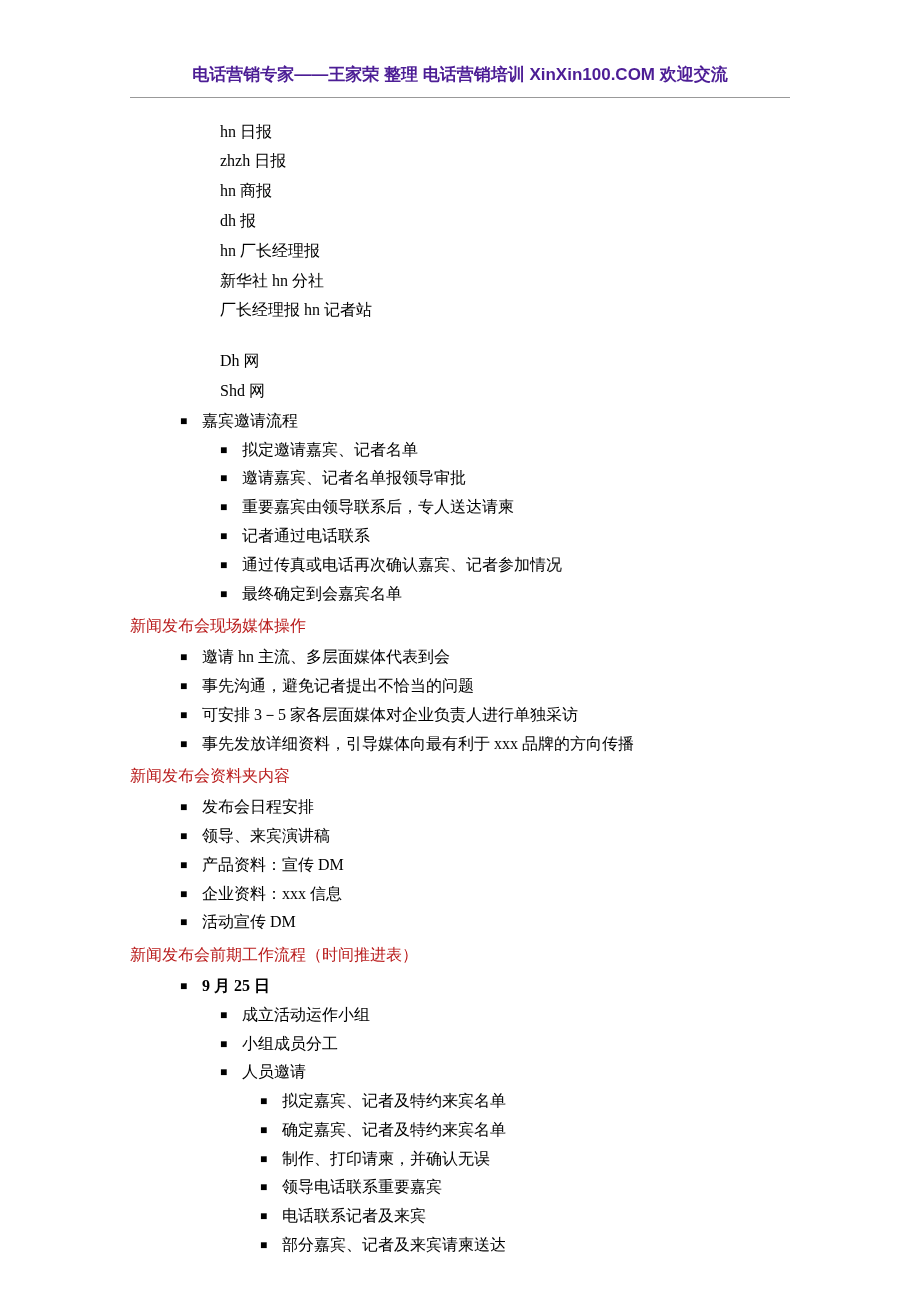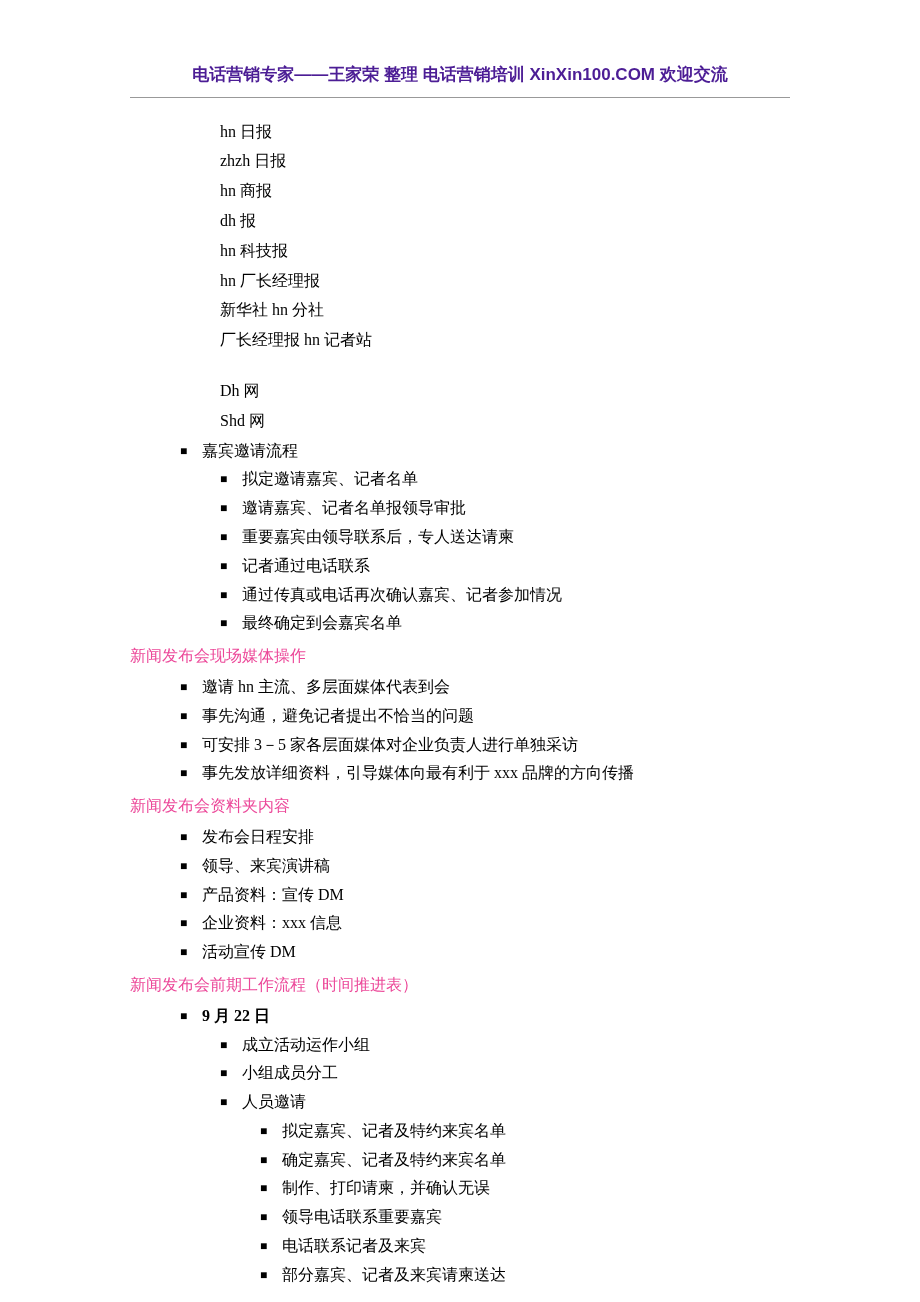--- a/index.html
+++ b/index.html
@@ -23,21 +23,21 @@
     }
     .divider {
       border-top: 1px solid #999;
       margin-bottom: 20px;
     }
     .list-plain-2 {
       padding-left: 90px;
     }
     .list-plain-2 .line { margin: 1px 0; }
     .heading-1 {
-      color: #ec4899;
+      color: #b91c1c;
       margin: 4px 0 2px 0;
     }
     .l1 { padding-left: 50px; }
     .l2 { padding-left: 90px; }
     .l3 { padding-left: 130px; }
     .bullet-sq::before {
       content: "■";
       display: inline-block;
       width: 22px;
       font-size: 12px;
@@ -50,21 +50,20 @@
 <body>
 
 <div class="header">电话营销专家——王家荣 整理 电话营销培训 XinXin100.COM 欢迎交流</div>
 <div class="divider"></div>
 
 <div class="list-plain-2">
   <div class="line">hn 日报</div>
   <div class="line">zhzh 日报</div>
   <div class="line">hn 商报</div>
   <div class="line">dh 报</div>
-  <div class="line">hn 科技报</div>
   <div class="line">hn 厂长经理报</div>
   <div class="line">新华社 hn 分社</div>
   <div class="line">厂长经理报 hn 记者站</div>
   <div class="gap"></div>
   <div class="line">Dh 网</div>
   <div class="line">Shd 网</div>
 </div>
 
 <div class="l1 bullet-sq"><span>嘉宾邀请流程</span></div>
 <div class="l2 bullet-sq"><span>拟定邀请嘉宾、记者名单</span></div>
@@ -81,21 +80,21 @@
 <div class="l1 bullet-sq"><span>事先发放详细资料，引导媒体向最有利于 xxx 品牌的方向传播</span></div>
 
 <div class="heading-1">新闻发布会资料夹内容</div>
 <div class="l1 bullet-sq"><span>发布会日程安排</span></div>
 <div class="l1 bullet-sq"><span>领导、来宾演讲稿</span></div>
 <div class="l1 bullet-sq"><span>产品资料：宣传 DM</span></div>
 <div class="l1 bullet-sq"><span>企业资料：xxx 信息</span></div>
 <div class="l1 bullet-sq"><span>活动宣传 DM</span></div>
 
 <div class="heading-1">新闻发布会前期工作流程（时间推进表）</div>
-<div class="l1 bullet-sq bold"><span>9 月 22 日</span></div>
+<div class="l1 bullet-sq bold"><span>9 月 25 日</span></div>
 
 <div class="l2 bullet-sq"><span>成立活动运作小组</span></div>
 <div class="l2 bullet-sq"><span>小组成员分工</span></div>
 <div class="l2 bullet-sq"><span>人员邀请</span></div>
 
 <div class="l3 bullet-sq"><span>拟定嘉宾、记者及特约来宾名单</span></div>
 <div class="l3 bullet-sq"><span>确定嘉宾、记者及特约来宾名单</span></div>
 <div class="l3 bullet-sq"><span>制作、打印请柬，并确认无误</span></div>
 <div class="l3 bullet-sq"><span>领导电话联系重要嘉宾</span></div>
 <div class="l3 bullet-sq"><span>电话联系记者及来宾</span></div>

